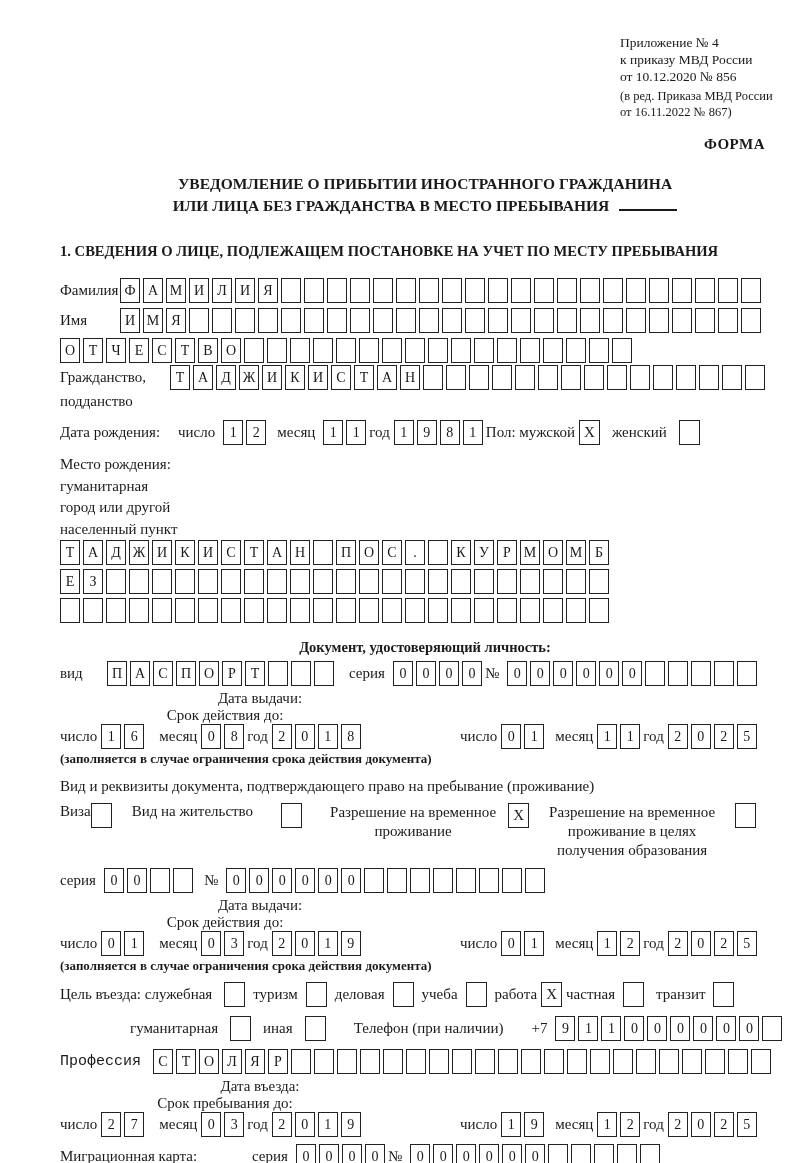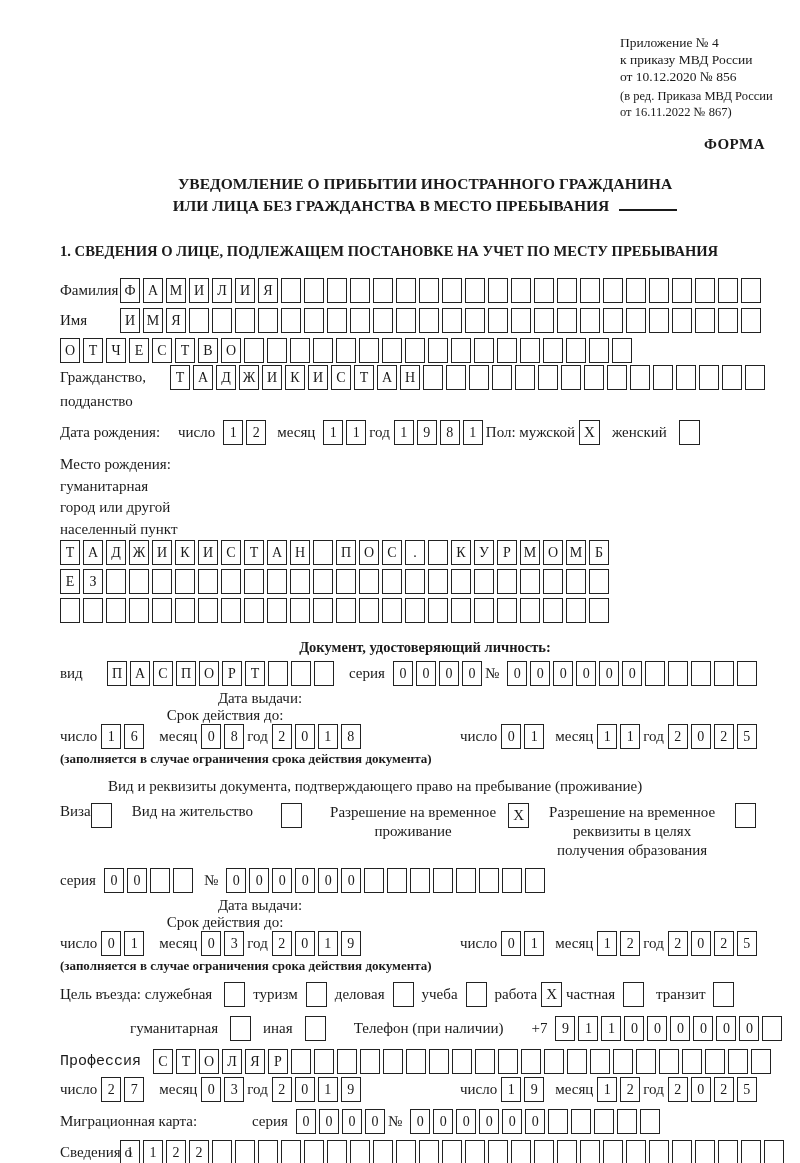--- a/index.html
+++ b/index.html
@@ -29,21 +29,21 @@
   .lblcol{flex:none;line-height:28px;}
   .gap4{width:4px;flex:none;} .gap8{width:8px;flex:none;} .gap12{width:12px;flex:none;}
   .gap20{width:20px;flex:none;} .gap28{width:28px;flex:none;}
   .center-bold{text-align:center;font-weight:bold;font-size:14.5px;margin:6px 0 5px 0;}
   .date-hdr{display:flex;margin-top:4px;flex-direction:column;}
   .date-hdr .h1{width:400px;text-align:center;}
   .date-hdr .h2{width:330px;text-align:center;}
   .dgroup{display:flex;align-items:center;flex:none;}
   .dgroup-left{width:400px;}
   .note{font-size:13px;text-align:left;padding-right:0;margin:2px 0 8px 0;font-weight:bold;}
-  .para{line-height:23px;margin-top:2px;margin-left:48px;}
+  .para{line-height:23px;margin-top:2px;}
   .multiline{text-align:center;line-height:19px;flex:none;}
   .legal-labels{width:52px;flex:none;line-height:25px;white-space:nowrap;}
   .legal-rows .boxrow{margin-bottom:8px;}
 </style>
 </head>
 <body>
 
 <div class="page">
 
   <div class="appendix">
@@ -427,21 +427,21 @@
       <span class="gap28"></span>
     <span class="multiline">
       <span style="display:block;">Разрешение на временное</span>
       <span style="display:block;">проживание</span>
     </span>
       <span class="gap12"></span>
     <span class="cb">X</span>
       <span class="gap20"></span>
     <span class="multiline">
       <span style="display:block;">Разрешение на временное</span>
-      <span style="display:block;">реквизиты в целях</span>
+      <span style="display:block;">проживание в целях</span>
       <span style="display:block;">получения образования</span>
     </span>
       <span class="gap20"></span>
     <span class="cb"></span>
   </div>
 
   <div class="row" style="margin-bottom:2px;">
     <span class="sub">серия</span>
       <span class="gap8"></span>
     <span class="boxrow">
@@ -609,20 +609,24 @@
         <span class="box"></span>
         <span class="box"></span>
         <span class="box"></span>
         <span class="box"></span>
         <span class="box"></span>
         <span class="box"></span>
         <span class="box"></span>
       </span>
   </div>
 
+  <div class="date-hdr">
+    <span class="h1">Дата въезда:</span>
+    <span class="h2">Срок пребывания до:</span>
+  </div>
   <div class="row" style="margin-bottom:7px;">
     <span class="dgroup dgroup-left">
       <span class="sub">число</span>
         <span class="gap4"></span>
       <span class="boxrow">
           <span class="box">2</span>
           <span class="box">7</span>
         </span>
         <span class="gap12"></span>
       <span class="sub">месяц</span>

